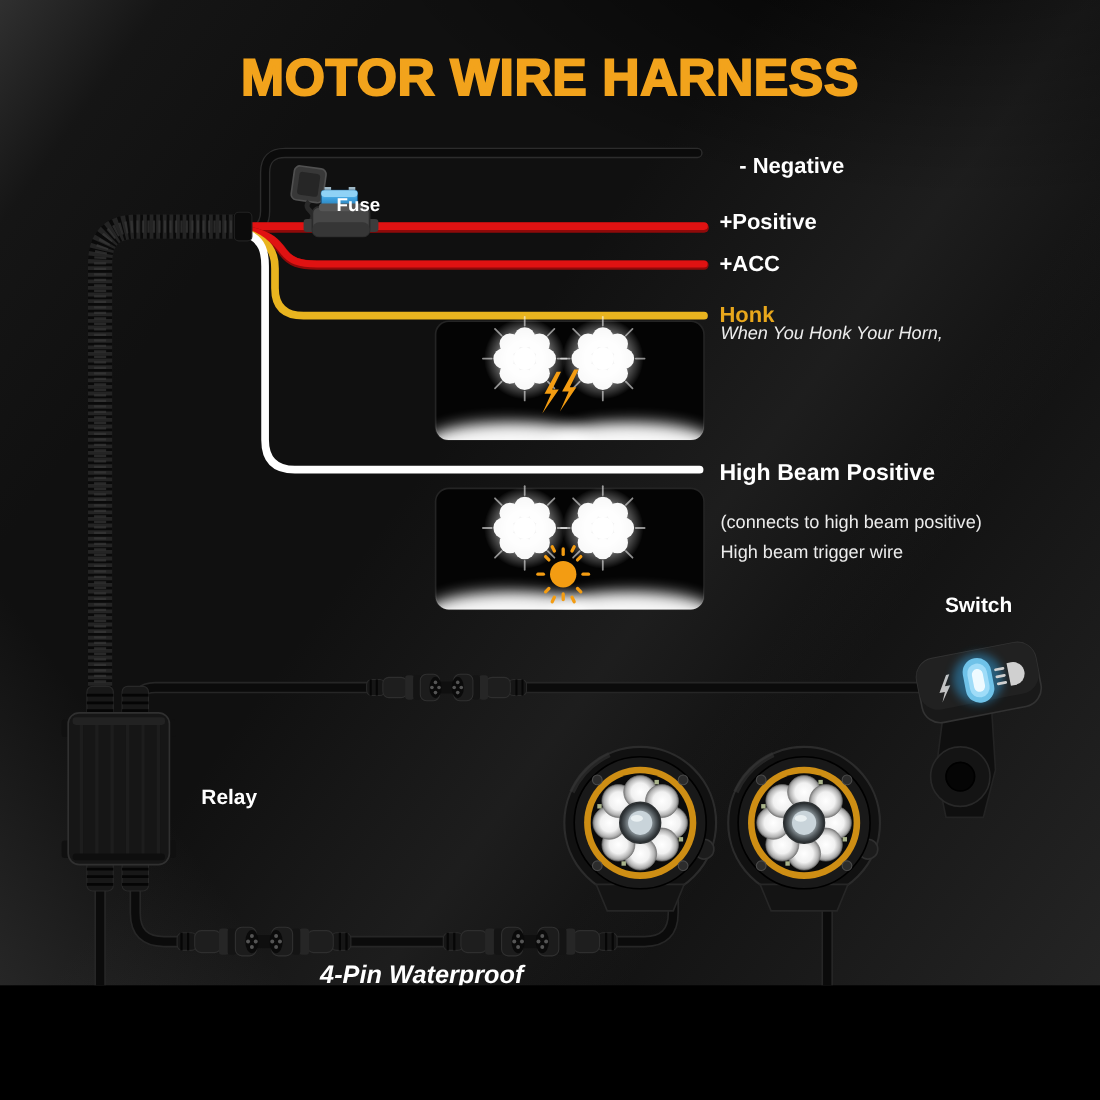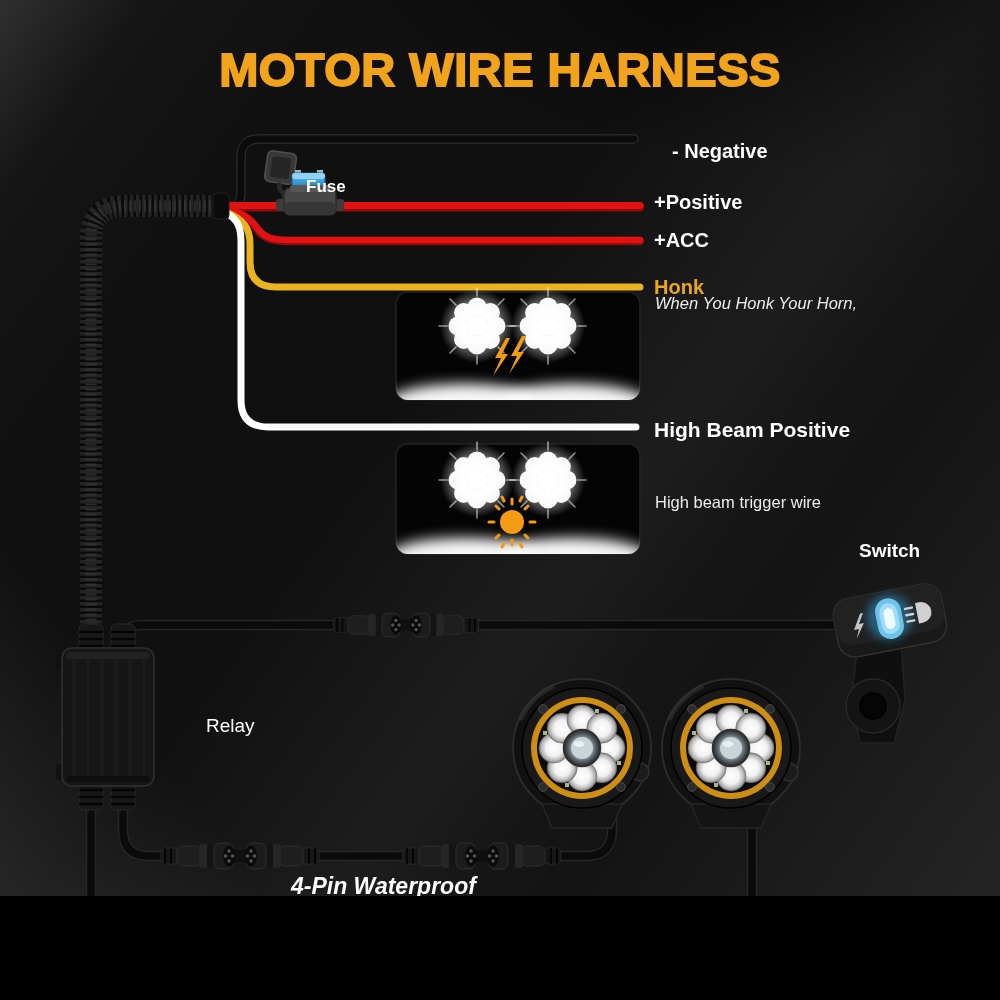--- a/index.html
+++ b/index.html
@@ -29,21 +29,21 @@
   .lbl-positive{left:654px;top:191px;}
   .lbl-acc{left:654px;top:229px;}
   .lbl-horn{left:654px;top:276px;color:var(--horn-label,#E8A71C);}
   .horn-d1{left:655px;top:294px;font-style:italic;}
   .horn-d2{left:655px;top:323px;}
   .lbl-highbeam{left:654px;top:418px;}
   .hb-d1{left:655px;top:446px;margin-top:47px;}
   .hb-d2{left:655px;top:466px;}
   .lbl-fuse{left:306px;top:149px;font-size:17px;font-weight:bold;margin-top:28px;}
   .lbl-switch{left:859px;top:540px;font-size:19px;font-weight:bold;}
-  .lbl-relay{left:168px;top:715px;font-size:19px;font-weight:normal;padding-left:38px;}
+  .lbl-relay{left:145px;top:715px;font-size:19px;font-weight:bold;padding-left:38px;}
   .lbl-4pin{left:291px;top:873px;font-size:23px;font-weight:bold;font-style:italic;}
 </style>
 </head>
 <body>
 
 <div class="stage">
 
 <svg class="layer" width="1000" height="1000" viewBox="0 0 1000 1000">
   <defs>
     <radialGradient id="glowG">
@@ -328,19 +328,20 @@
 
 <div class="lbl title">MOTOR WIRE HARNESS</div>
 
 <div class="lbl b20 lbl-negative">- Negative</div>
 <div class="lbl b20 lbl-positive">+Positive</div>
 <div class="lbl b20 lbl-acc">+ACC</div>
 <div class="lbl b20 lbl-horn">Honk</div>
 <div class="lbl d17 horn-d1">When You Honk Your Horn,</div>
 <div class="lbl b21 lbl-highbeam">High Beam Positive</div>
 <div class="lbl d17 hb-d1">High beam trigger wire</div>
+<div class="lbl d17 hb-d2">(connects to high beam positive)</div>
 
 <div class="lbl lbl-fuse">Fuse</div>
 <div class="lbl lbl-switch">Switch</div>
 <div class="lbl lbl-relay">Relay</div>
 <div class="lbl lbl-4pin">4-Pin Waterproof</div>
 
 </div>
 
 </body></html>

